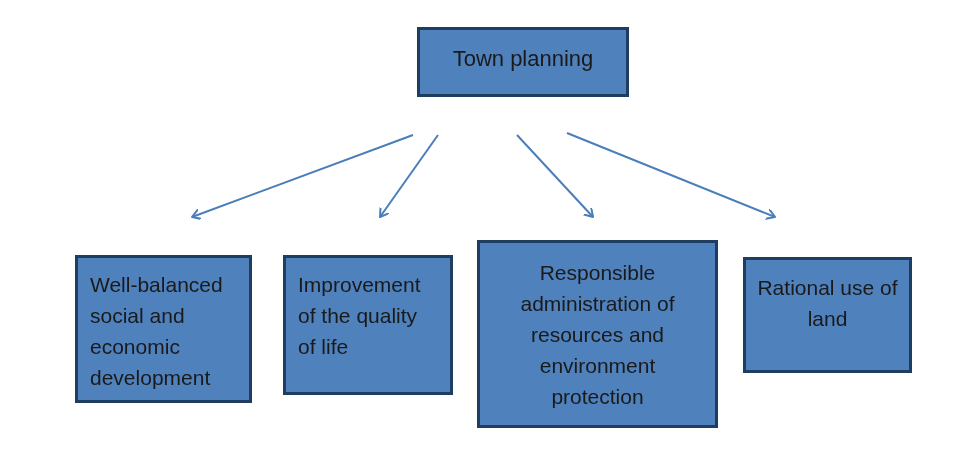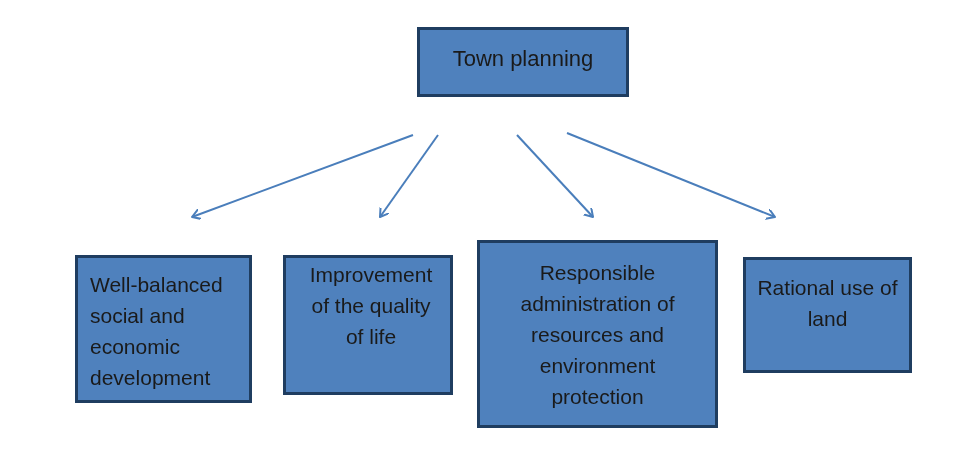--- a/index.html
+++ b/index.html
@@ -42,22 +42,22 @@
     white-space:nowrap;
     margin-left:22px;
   }
   .node-b1{
     left:75px;top:255px;width:177px;height:148px;
     padding:11px 6px 6px 12px;
     text-align:left;
   }
   .node-b2{
     left:283px;top:255px;width:170px;height:140px;
-    padding:1px 6px 6px 12px;
-    text-align:center;
+    padding:11px 6px 6px 12px;
+    text-align:left;
   }
   .node-b3{
     left:477px;top:240px;width:241px;height:188px;
     align-items:center;
     justify-content:center;
     text-align:center;
     padding:4px;
   }
   .node-b4{
     left:743px;top:257px;width:169px;height:116px;

